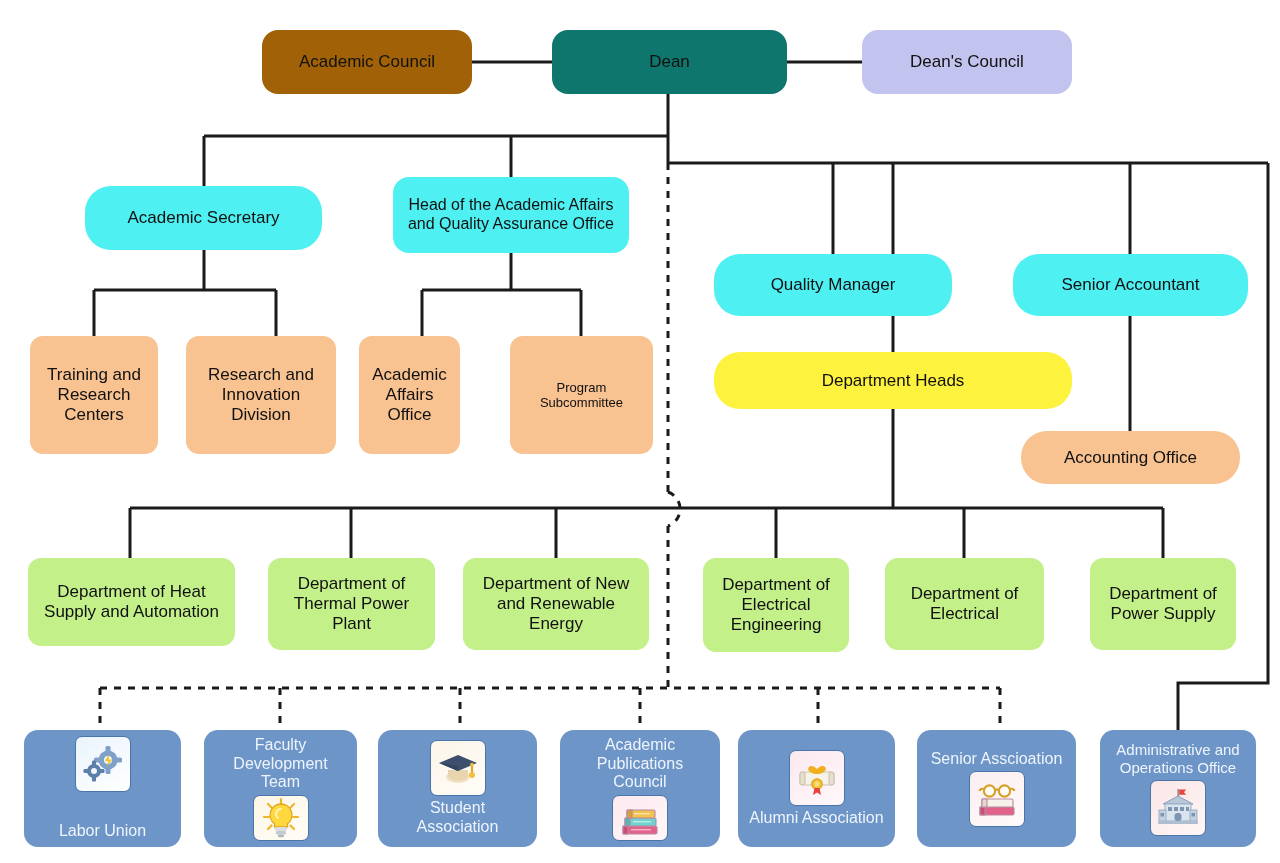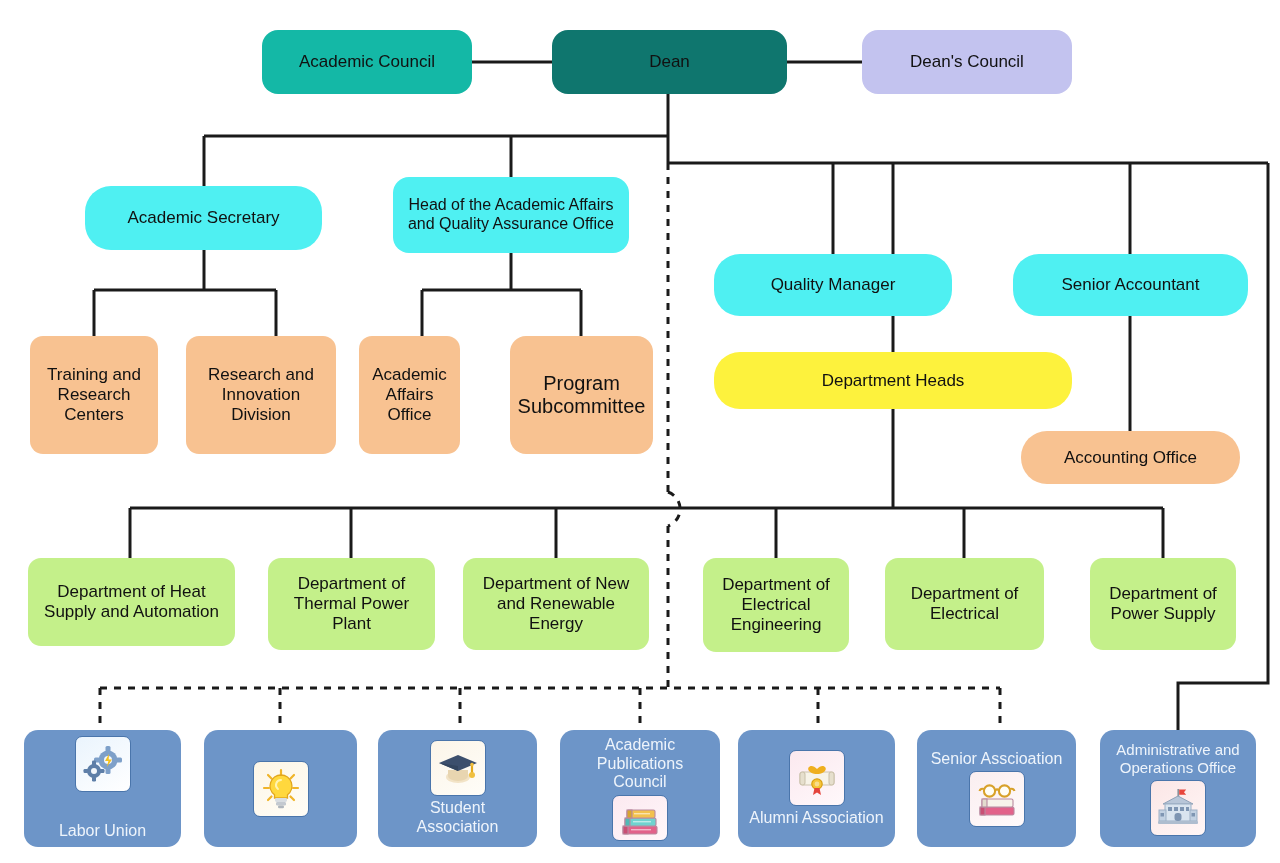--- a/index.html
+++ b/index.html
@@ -4,21 +4,21 @@
 <style>
   html,body{margin:0;padding:0;background:#ffffff;}
   body{width:1280px;height:863px;position:relative;overflow:hidden;
        font-family:"Liberation Sans","DejaVu Sans",sans-serif;}
   #chart{position:absolute;left:0;top:0;width:1280px;height:863px;}
   svg.wires{position:absolute;left:0;top:0;width:1280px;height:863px;pointer-events:none;}
   .node{position:absolute;box-sizing:border-box;display:flex;align-items:center;
         justify-content:center;text-align:center;color:#111111;line-height:1.17;}
   .node span.lbl{display:block;padding:0 6px;}
   
-  .c-yellow   {background:#14b8a6;}
+  .c-yellow   {background:#a16207;}
   .c-pink     {background:#0f766e;}
   .c-purple   {background:#c3c3ef;}
   .c-cyan     {background:#4ff0f2;}
   .c-orange   {background:#f8c291;}
   .c-green    {background:#c4f08a;}
   .c-byellow  {background:#fdf23d;}
   .c-blue     {background:#6d95c8;color:#ffffff;}
   .r-sm{border-radius:13px;}
   .r-md{border-radius:16px;}
   .r-pill{border-radius:26px;}
@@ -138,21 +138,21 @@
   </div>
 
   <div class="node c-orange r-sm" style="left:186px;top:336px;width:150px;height:118px;font-size:17px;">
     <span class="lbl">Research and Innovation Division</span>
   </div>
 
   <div class="node c-orange r-sm" style="left:359px;top:336px;width:101px;height:118px;font-size:17px;">
     <span class="lbl">Academic Affairs Office</span>
   </div>
 
-  <div class="node c-orange r-sm" style="left:510px;top:336px;width:143px;height:118px;font-size:20px;border-radius:16px;">
+  <div class="node c-orange r-sm" style="left:510px;top:336px;width:143px;height:118px;font-size:13px;">
     <span class="lbl">Program Subcommittee</span>
   </div>
 
   <div class="node c-green r-sm" style="left:28px;top:558px;width:207px;height:88px;font-size:17px;">
     <span class="lbl">Department of Heat Supply and Automation</span>
   </div>
 
   <div class="node c-green r-sm" style="left:268px;top:558px;width:167px;height:92px;font-size:17px;">
     <span class="lbl">Department of Thermal Power Plant</span>
   </div>
@@ -194,20 +194,21 @@
             <rect x="18.5" y="27" width="5" height="4" rx="1.2"></rect>
           </g>
           <path d="M28 12 l-4 7 h3.4 l-1.6 6 5.2-7.6h-3.3z" fill="#f5c11e"></path>
         </g>
       </svg>
     </span>
     <span class="lbl">Labor Union</span>
   </div>
 
   <div class="node c-blue r-blue tile" style="left:204px;top:730px;width:153px;height:117px;">
+    <span class="lbl">Faculty Development Team</span>
     <span class="ico ico-bulb">
       <svg width="44" height="44" viewBox="0 0 44 44">
         <g stroke="#f0b429" stroke-width="2.2" stroke-linecap="round">
           <line x1="22" y1="3" x2="22" y2="8"></line>
           <line x1="9" y1="8" x2="12.5" y2="11.5"></line>
           <line x1="35" y1="8" x2="31.5" y2="11.5"></line>
           <line x1="5" y1="21" x2="10" y2="21"></line>
           <line x1="39" y1="21" x2="34" y2="21"></line>
           <line x1="9" y1="33" x2="12.5" y2="29.5"></line>
           <line x1="35" y1="33" x2="31.5" y2="29.5"></line>

